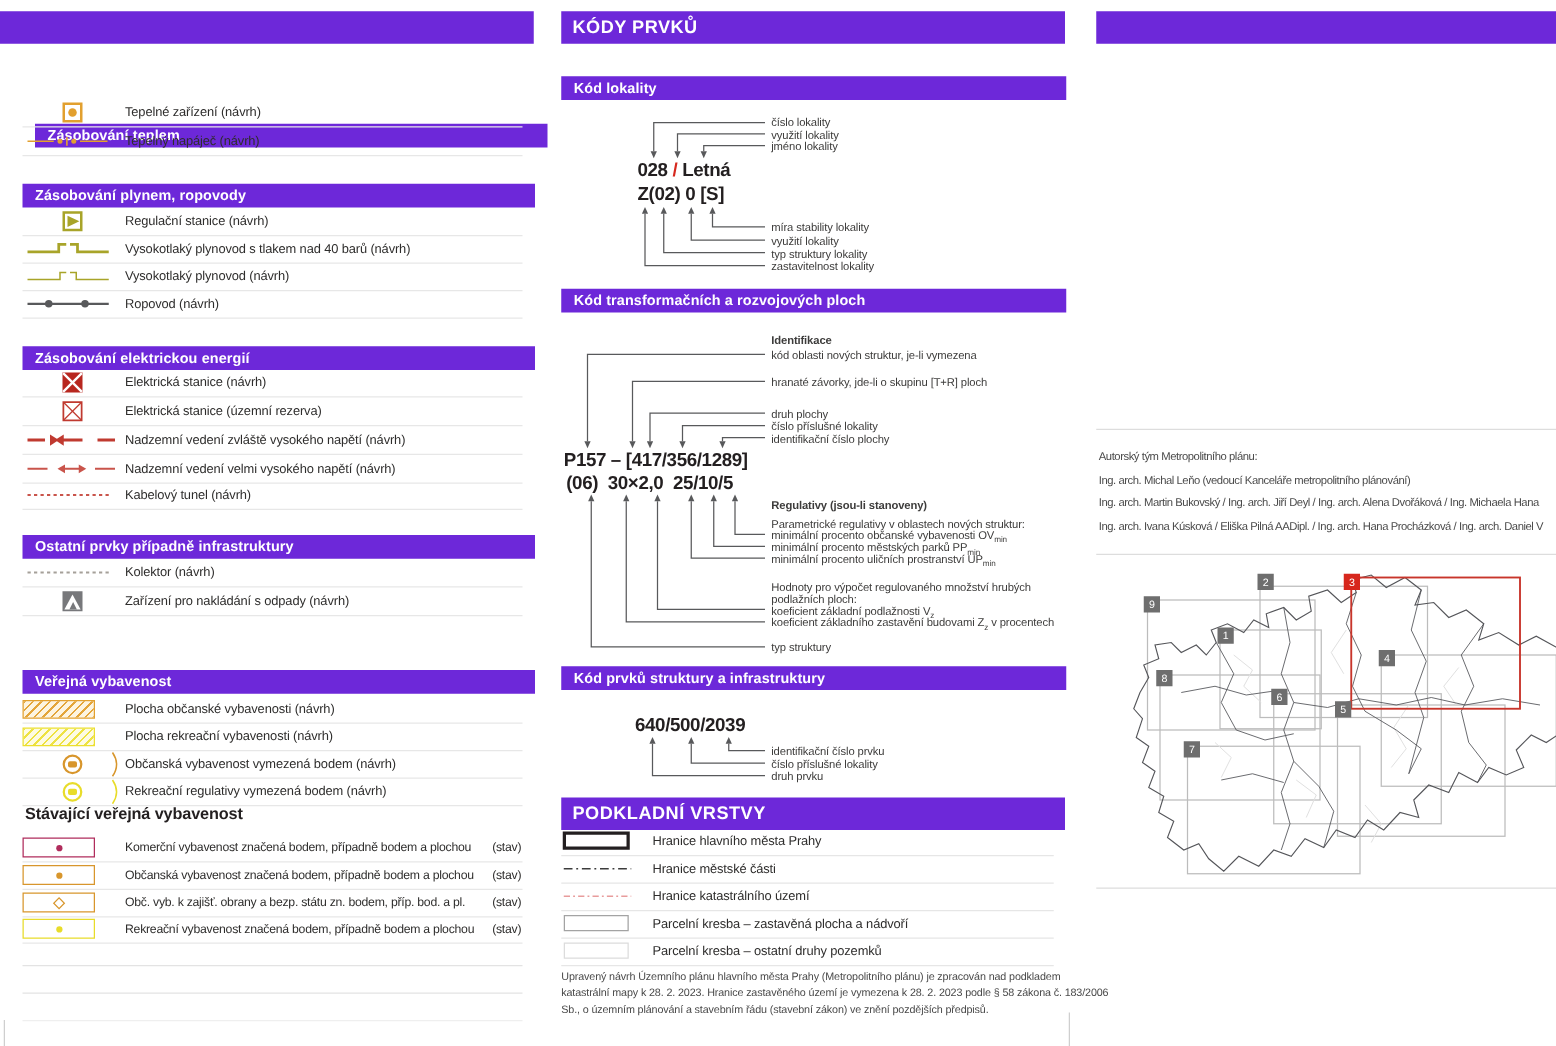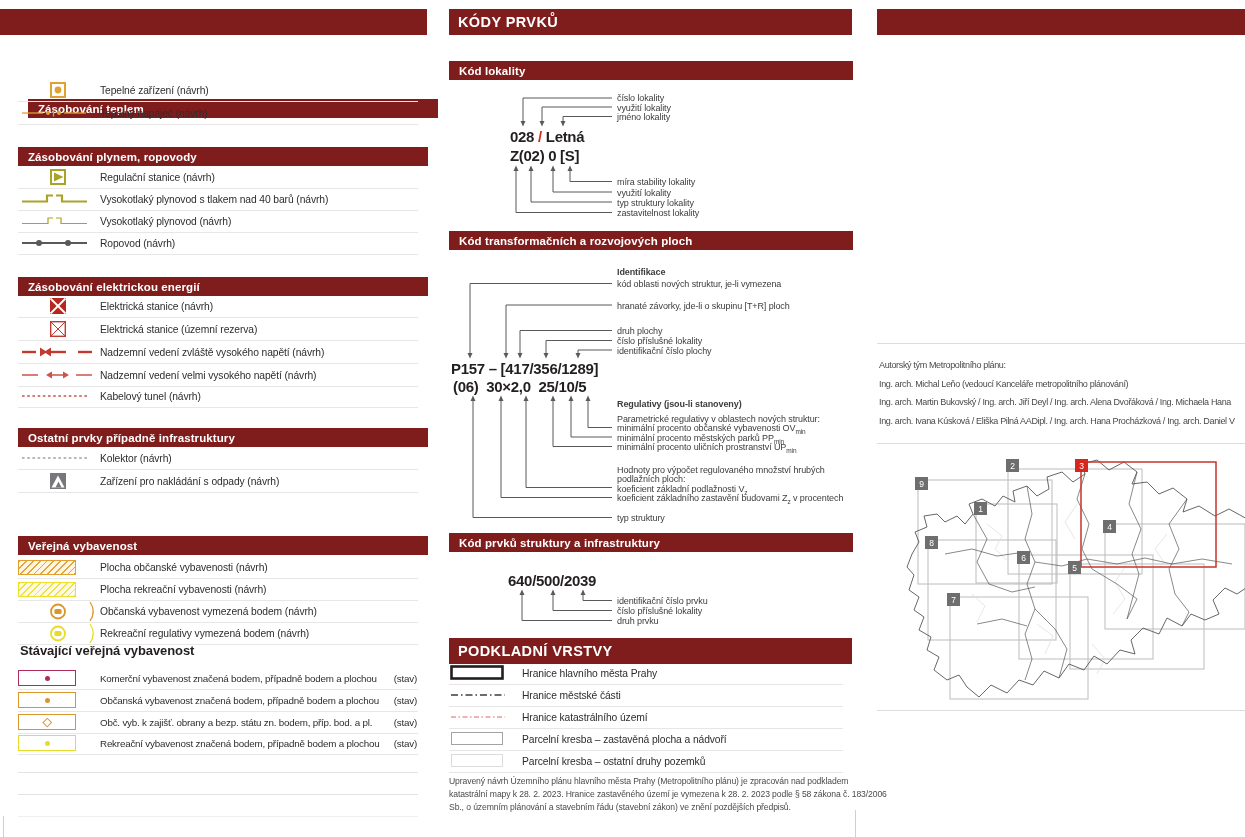--- a/index.html
+++ b/index.html
@@ -3,21 +3,21 @@
 <meta charset="utf-8">
 <style>
   html,body{margin:0;padding:0;}
   body{
     width:1245px;height:837px;position:relative;overflow:hidden;
     background:#ffffff;font-family:"Liberation Sans",sans-serif;
     -webkit-font-smoothing:antialiased;
   }
   .abs{position:absolute;}
   
-  .bar{position:absolute;background:#7f1d1d;color:#fff;font-weight:bold;white-space:nowrap;overflow:hidden;}
+  .bar{position:absolute;background:#6d28d9;color:#fff;font-weight:bold;white-space:nowrap;overflow:hidden;}
   .bar.big{height:26px;line-height:27px;font-size:14.5px;padding-left:9px;letter-spacing:.4px;}
   .bar.sec{height:19px;line-height:20px;font-size:11.5px;padding-left:10px;letter-spacing:.1px;}
   
   .lrow{position:absolute;left:18px;width:400px;height:22px;border-bottom:1px solid #e7e7e7;
         display:flex;align-items:center;}
   .lrow .ic{flex:0 0 82px;width:82px;display:flex;align-items:center;}
   .lrow .lbl{font-size:10.3px;color:#2e2d2c;letter-spacing:-.1px;white-space:nowrap;}
   .lrow.tight .lbl{font-size:9.8px;letter-spacing:-.2px;}
   .lrow .stav{margin-left:auto;font-size:9.8px;color:#2e2d2c;padding-right:1px;letter-spacing:-.2px;}
   .subhead{position:absolute;left:20px;top:643px;font-size:13px;font-weight:bold;color:#231f20;letter-spacing:-.1px;}

